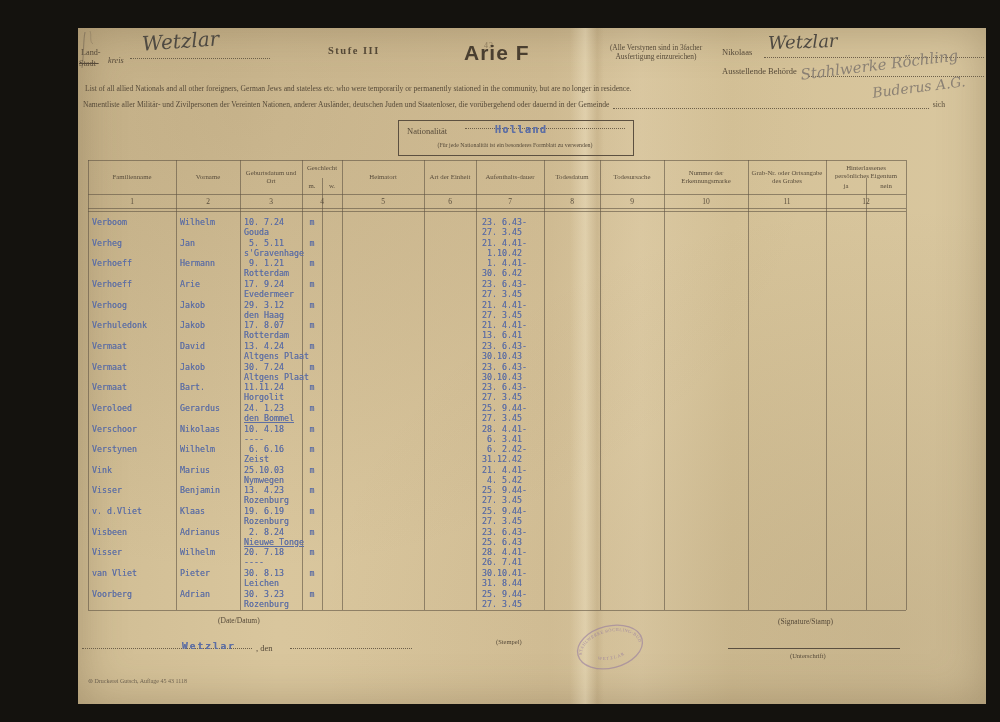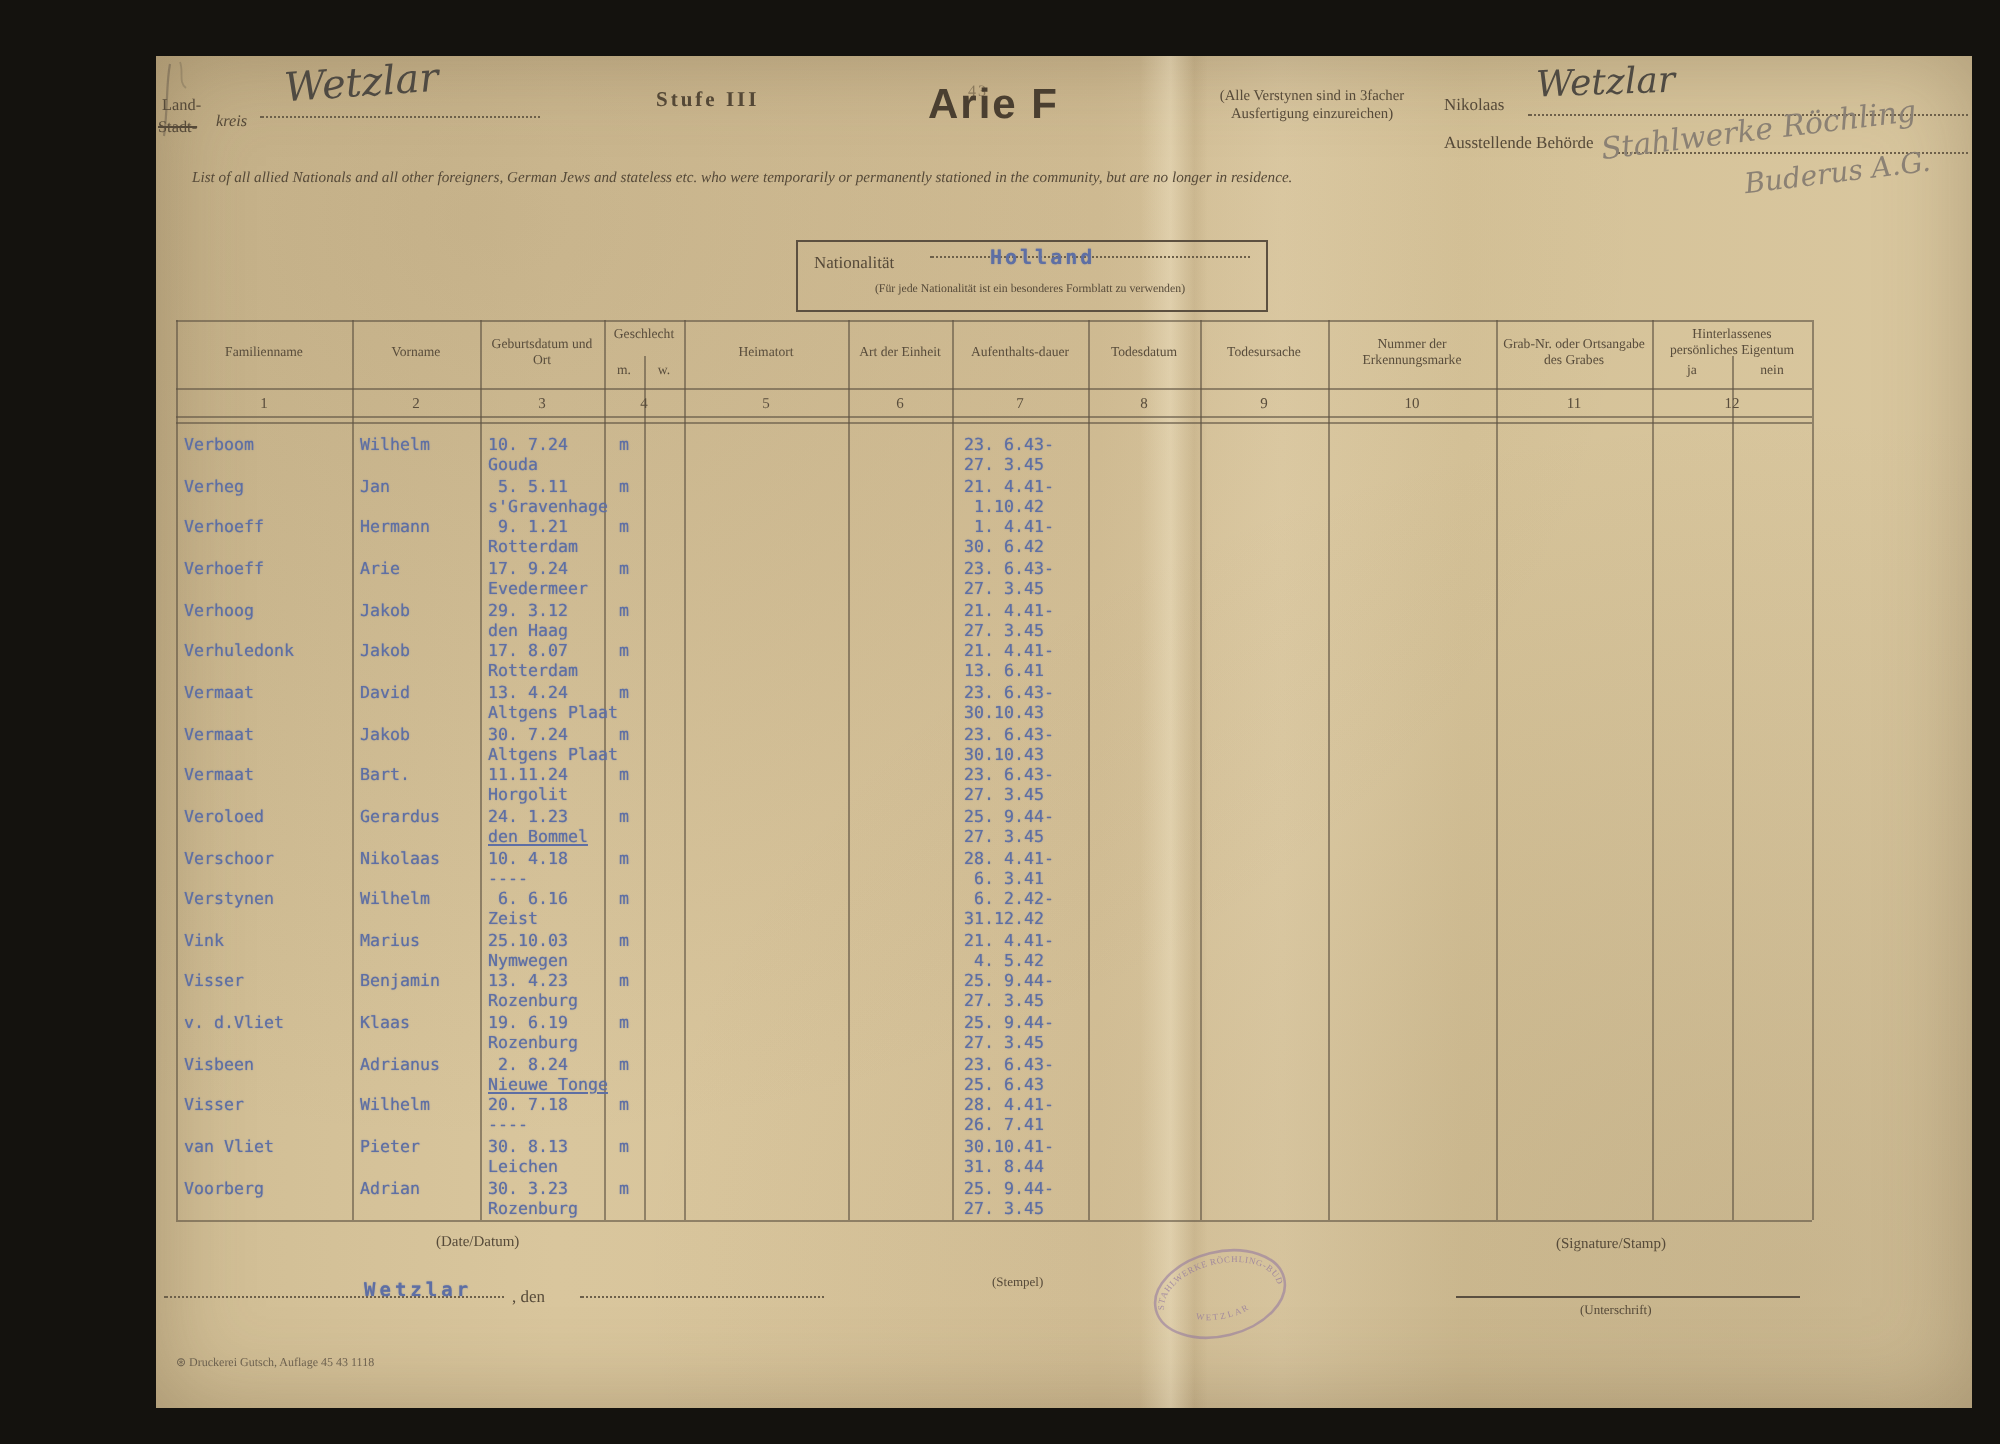--- a/index.html
+++ b/index.html
@@ -86,21 +86,26 @@
   </div>
 
   <span class="abs printed" style="left:644px;top:19px;font-size:8.5px;">Nikolaas</span>
   <div class="abs dotline" style="left:686px;top:29px;width:220px;"></div>
   <span class="abs hand" style="left:690px;top:3px;font-size:18px;transform:rotate(-2deg);">Wetzlar</span>
   <span class="abs printed" style="left:644px;top:38px;font-size:8.5px;">Ausstellende Behörde</span>
   <div class="abs dotline" style="left:730px;top:48px;width:176px;"></div>
   <span class="abs pencil" style="left:722px;top:28px;font-size:15px;transform:rotate(-7deg);white-space:nowrap;">Stahlwerke Röchling</span>
   <span class="abs pencil" style="left:794px;top:51px;font-size:14px;transform:rotate(-7deg);white-space:nowrap;">Buderus A.G.</span>
 
-  <div class="abs printed" style="left:18px;top:56px;font-size:7.6px;white-space:nowrap;font-style:italic;">List of all allied Nationals and all other foreigners, German Jews and stateless etc. who were temporarily or permanently stationed in the community, but are no longer in residence.</div>
+  <div class="abs printed" style="left:7px;top:56px;font-size:7.6px;white-space:nowrap;">List of all allied Nationals and all other foreigners, German Jews and stateless etc. who were temporarily or permanently stationed in the community, but are no longer in residence.</div>
+  <div class="abs" style="left:5px;top:72px;width:862px;display:flex;align-items:flex-end;">
+    <span class="printed" style="font-size:7.6px;white-space:nowrap;">Namentliste aller Militär- und Zivilpersonen der Vereinten Nationen, anderer Ausländer, deutschen Juden und Staatenloser, die vorübergehend oder dauernd in der Gemeinde</span>
+    <span class="dotline" style="flex:1;height:8px;margin:0 4px;"></span>
+    <span class="printed" style="font-size:7.6px;">sich</span>
+  </div>
 
   <div class="abs natbox">
     <span class="abs printed" style="left:8px;top:5px;font-size:8.5px;">Nationalität</span>
     <div class="abs dotline" style="left:66px;top:7px;width:160px;"></div>
     <span class="abs typed" style="left:96px;top:3px;font-size:10px;font-weight:bold;letter-spacing:1.5px;">Holland</span>
     <div class="abs printed" style="left:0;top:21px;width:232px;text-align:center;font-size:5.9px;">(Für jede Nationalität ist ein besonderes Formblatt zu verwenden)</div>
   </div>
 
   <div class="abs table">
       <div class="vline" style="left:0px;top:0;height:450px;"></div>

